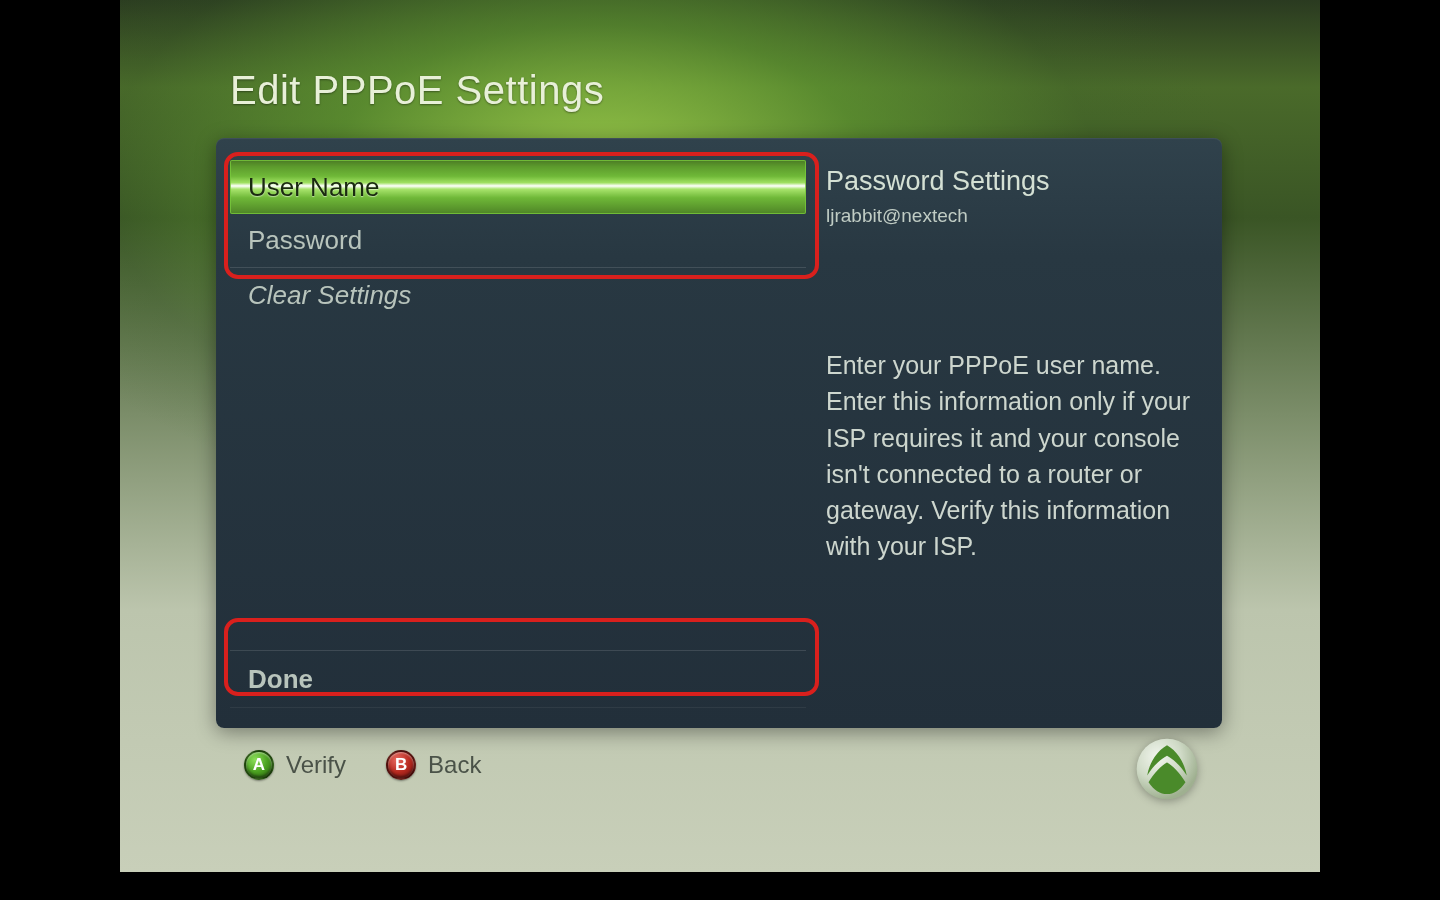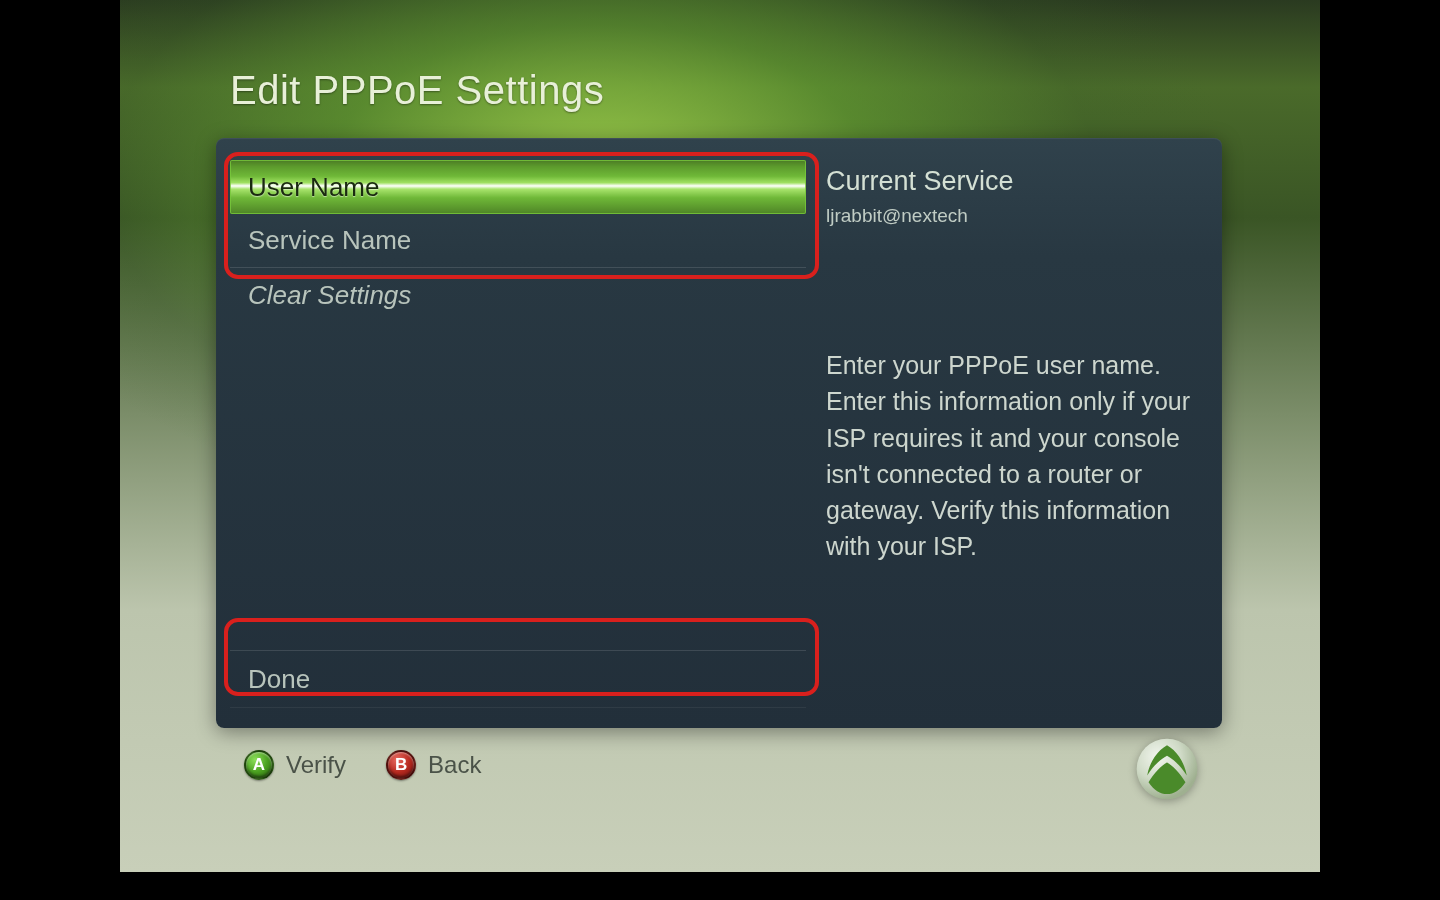--- a/index.html
+++ b/index.html
@@ -37,21 +37,21 @@
       #4a7a24 0%, #5c9a2c 12%, #6fb838 30%, #9fe060 42%, #ffffff 48%, #a8e46c 54%, #6fb838 70%, #4e8426 100%);
     color: #1a2a10;
     text-shadow: 0 1px 1px rgba(255,255,255,0.5);
     border-bottom: none;
     box-shadow: inset 0 0 0 1px rgba(120,200,60,0.8);
     border-radius: 2px;
   }
   .menu-done {
     position: absolute; left: 14px; bottom: 20px; width: 576px; height: 58px;
     display: flex; align-items: center; padding: 0 18px;
-    color: #b8c4bc; font-size: 26px; font-weight: 400;
+    color: #b8c4bc; font-size: 26px; font-weight: 700;
     border-top: 1px solid rgba(255,255,255,0.12);
     border-bottom: 1px solid rgba(255,255,255,0.06);
   }
   .info-col { position: absolute; top: 28px; left: 610px; width: 380px; color: #cfd8d0; }
   .info-heading { font-size: 27px; font-weight: 300; margin-bottom: 8px; color: #d4e0d4; }
   .info-value { font-size: 19px; font-weight: 300; color: #c0ccc4; }
   .info-desc { margin-top: 120px; font-size: 25px; font-weight: 400; line-height: 1.45; color: #cdd6ce; }
   .highlight-box {
     position: absolute; border: 4px solid #d9201d; border-radius: 14px;
     pointer-events: none;
@@ -82,33 +82,33 @@
 
   <div class="title">Edit PPPoE Settings</div>
 
   <div class="panel">
     <div class="panel-inner">
       <div class="menu-col">
         <div class="menu-item selected">
           <span>User Name</span>
         </div>
         <div class="menu-item">
-          <span>Service Name</span>
+          <span>Password</span>
         </div>
         <div class="menu-item">
           <span>Clear Settings</span>
         </div>
       </div>
 
       <div class="menu-done">
         <span>Done</span>
       </div>
 
       <div class="info-col">
-        <div class="info-heading">Current Service</div>
+        <div class="info-heading">Password Settings</div>
         <div class="info-value">ljrabbit@nextech</div>
         <div class="info-desc">Enter your PPPoE user name. Enter this information only if your ISP requires it and your console isn't connected to a router or gateway. Verify this information with your ISP.</div>
       </div>
     </div>
   </div>
 
   <div class="highlight-box hi-top"></div>
   <div class="highlight-box hi-bot"></div>
 
   <div class="footer">

